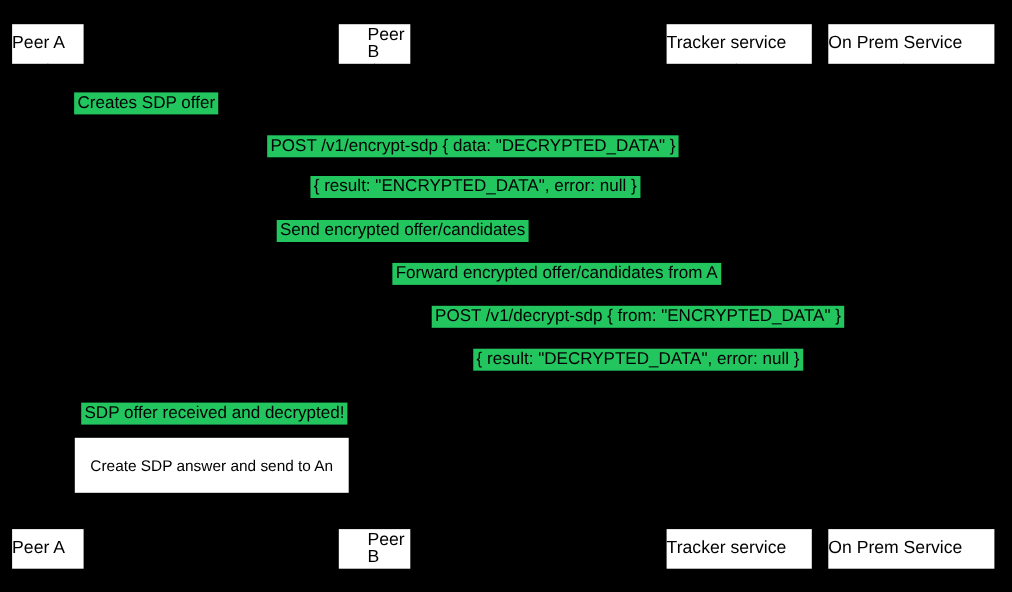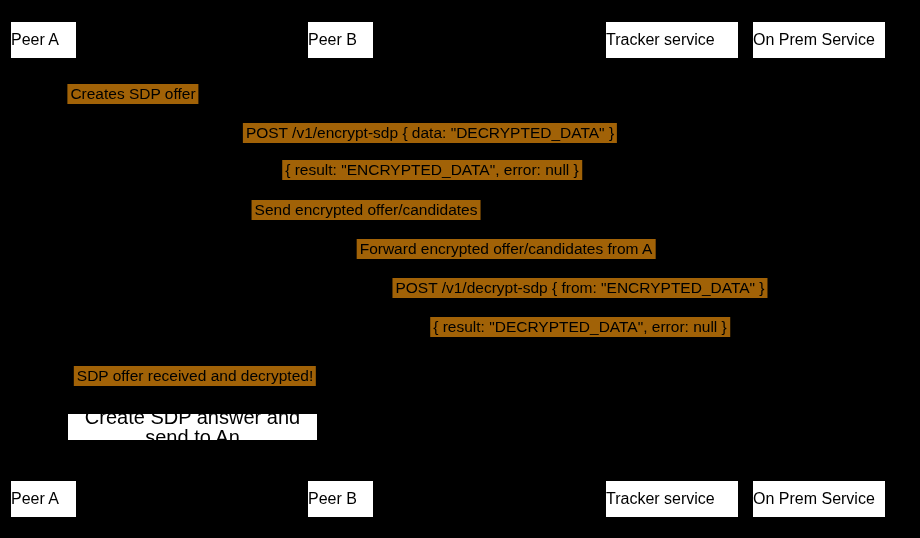--- a/index.html
+++ b/index.html
@@ -22,64 +22,64 @@
     color: #000000;
     display: flex;
     align-items: center;
     font-size: 16px;
     line-height: 1;
     box-sizing: border-box;
   }
   .row-top    { top: 22px; }
   .row-bottom { top: 481px; }
   .actor-peer-a  { left: 11px;  width: 65px;  }
-  .actor-peer-b  { left: 308px; width: 65px;  }
+  .actor-peer-b  { left: 308px; width: 65px; padding-left: 26px;  }
   .actor-tracker { left: 606px; width: 132px; }
-  .actor-onprem  { left: 753px; width: 132px; }
+  .actor-onprem  { left: 753px; width: 151px; }
 
   .lifeline {
     position: absolute;
     top: 58px;
     height: 423px;
     width: 1px;
     background: #000000; 
   }
   .lifeline-a       { left: 43px;  }
   .lifeline-b       { left: 340px; }
   .lifeline-tracker { left: 669px; }
   .lifeline-onprem  { left: 821px; }
 
   .msg-label {
     position: absolute;
     transform: translateX(-50%);
-    background: #a16207;
+    background: #22c55e;
     color: #000000;
     font-size: 15.5px;
     line-height: 20px;
     padding: 0 3px;
     white-space: nowrap;
   }
   .msg-0 { left: 133px; top: 84px;  }
   .msg-1 { left: 430px; top: 123px; }
   .msg-2 { left: 432px; top: 160px; }
   .msg-3 { left: 366px; top: 200px; }
   .msg-4 { left: 506px; top: 239px; }
   .msg-5 { left: 580px; top: 278px; }
   .msg-6 { left: 580px; top: 317px; }
   .msg-7 { left: 195px; top: 366px; }
 
   .note-box {
     position: absolute;
     left: 68px;
-    top: 414px;
+    top: 398px;
     width: 249px;
-    height: 26px;
+    height: 50px;
     background: #ffffff;
     color: #000000;
-    font-size: 20px;
+    font-size: 14px;
     line-height: 20px;
     text-align: center;
     display: flex;
     flex-direction: column;
     justify-content: center;
     box-sizing: border-box;
   }
 </style>
 </head>
 <body>

